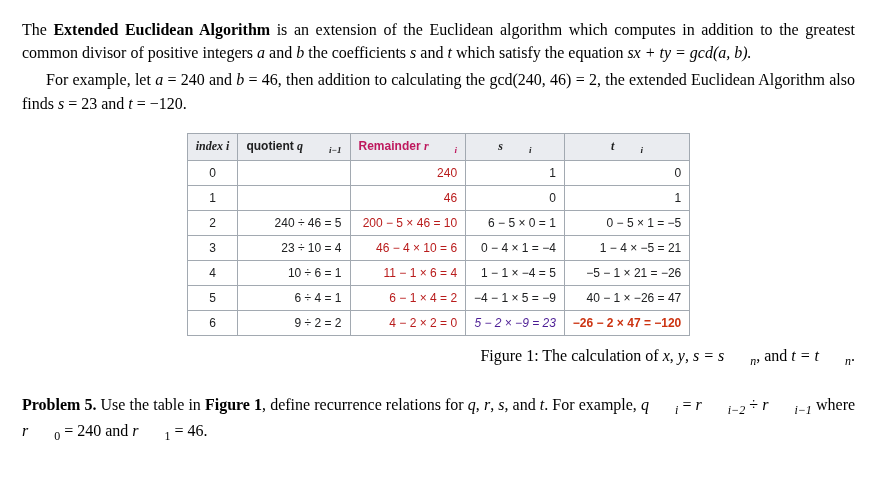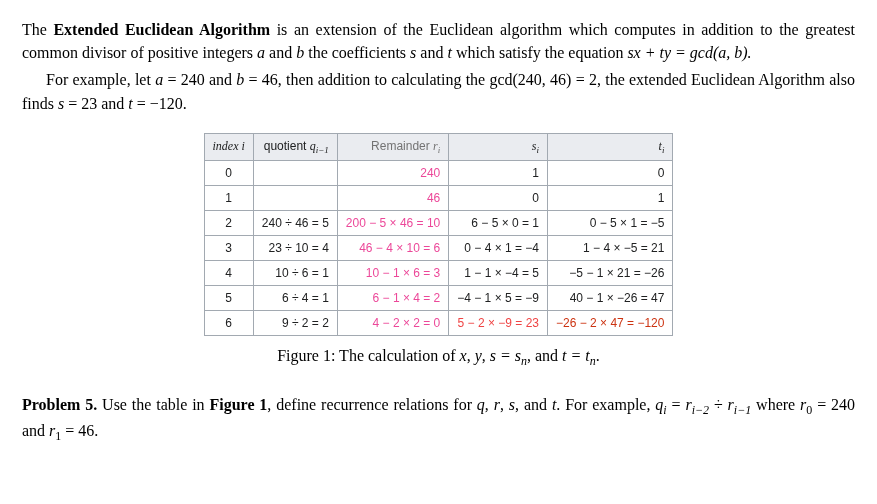--- a/index.html
+++ b/index.html
@@ -31,35 +31,35 @@
     color: #202122;
   }
   th, td {
     border: 1px solid #a2a9b1;
     padding: 5px 8px;
     text-align: right;
     white-space: nowrap;
   }
   th {
     background: #eaecf0;
-    text-align: right;
-    font-weight: normal;
+    text-align: center;
+    font-weight: bold;
   }
-  th.rem { color: #737373; }
-  td.col-r { color: #ec4899; }
-  td.final-s { color: #ef4444; }
-  td.final-t { color: #cc3311; }
+  th.rem { color: #be185d; }
+  td.col-r { color: #b91c1c; }
+  td.final-s { color: #4c1d95; font-style: italic; }
+  td.final-t { color: #cc3311; font-weight: bold; }
   td.idx { text-align: center; }
   .caption {
-    text-align: center;
+    text-align: right;
     margin: 8px 0 22px 0;
     font-size: 16px;
   }
   .problem { margin-top: 4px; }
-  sub { font-size: 0.75em; }
+  sub { font-size: 0.75em; padding-left: 26px; }
 </style>
 </head>
 <body>
 
 <p>
   <span>The </span><b>Extended Euclidean Algorithm</b><span> is an extension of the Euclidean algorithm which computes in addition to the greatest common divisor of positive integers </span><span class="math-i">a</span><span> and </span><span class="math-i">b</span><span> the coefficients </span><span class="math-i">s</span><span> and </span><span class="math-i">t</span><span> which satisfy the equation </span><span class="math-i">sx + ty = gcd(a, b).</span>
 </p>
 
 <p class="indent">
   <span>For example, let </span><span class="math-i">a</span><span> = 240 and </span><span class="math-i">b</span><span> = 46, then addition to calculating the gcd(240, 46) = 2, the extended Euclidean Algorithm also finds </span><span class="math-i">s</span><span> = 23 and </span><span class="math-i">t</span><span> = −120.</span>
@@ -101,21 +101,21 @@
     <tr>
       <td class="idx">3</td>
       <td>23 ÷ 10 = 4</td>
       <td class="col-r">46 − 4 × 10 = 6</td>
       <td>0 − 4 × 1 = −4</td>
       <td>1 − 4 × −5 = 21</td>
     </tr>
     <tr>
       <td class="idx">4</td>
       <td>10 ÷ 6 = 1</td>
-      <td class="col-r">10 − 1 × 6 = 3</td>
+      <td class="col-r">11 − 1 × 6 = 4</td>
       <td>1 − 1 × −4 = 5</td>
       <td>−5 − 1 × 21 = −26</td>
     </tr>
     <tr>
       <td class="idx">5</td>
       <td>6 ÷ 4 = 1</td>
       <td class="col-r">6 − 1 × 4 = 2</td>
       <td>−4 − 1 × 5 = −9</td>
       <td>40 − 1 × −26 = 47</td>
     </tr>

